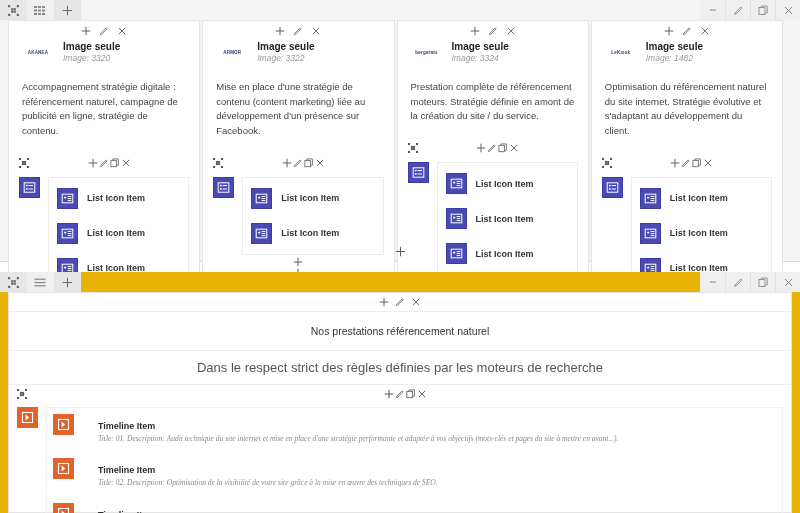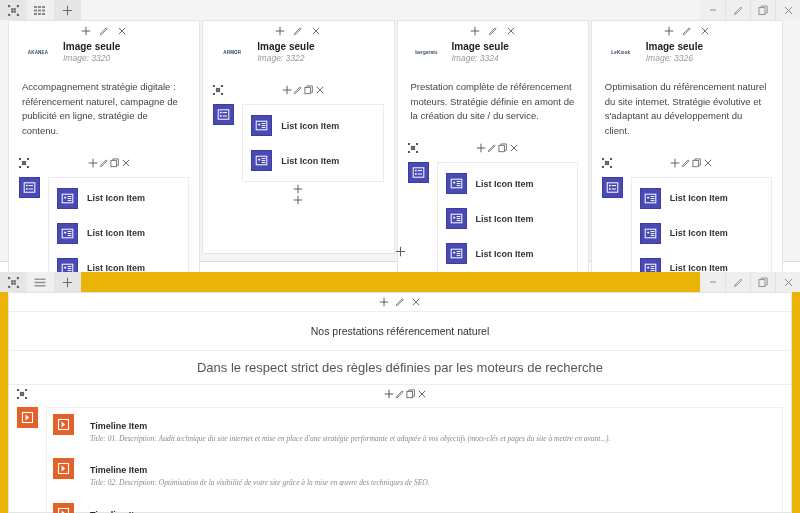--- a/index.html
+++ b/index.html
@@ -112,21 +112,21 @@
     display:flex; align-items:center; height:18px; padding:0 8px; color:#555;
   }
   .tl-tools .tl-left { flex:0 0 auto; }
   .tl-tools .tl-mid { flex:1 1 auto; display:flex; justify-content:center; gap:1px; }
   .tl-body { display:flex; gap:8px; padding:4px 8px 0 8px; }
   .tl-sq {
     width:21px; height:21px; background:#e2622a; display:flex; align-items:center;
     justify-content:center; flex:0 0 21px;
   }
   .tl-panel { flex:1 1 auto; border:1px solid #efefef; border-bottom:none; padding:4px 6px 0 6px; }
-  .tl-item { display:flex; gap:16px; padding:2px 0 12px 0; }
+  .tl-item { display:flex; gap:24px; padding:2px 0 12px 0; }
   .tl-txt { padding-top:1px; }
   .tl-title { font-size:9px; font-weight:bold; color:#2a2a2a; line-height:1.35; }
   .tl-desc { font-size:7.5px; font-style:italic; color:#8a8a8a; line-height:1.5;font-family:Liberation Serif, serif; }
 </style>
 </head>
 <body>
 
 <div class="page">
 
   <div class="section top-region">
@@ -351,20 +351,21 @@
             </div>
             <div class="card-head">
               <div class="logo-box">
                 <span class="logo-txt">ARMOR</span>
               </div>
               <div class="head-texts">
                 <div class="head-title">Image seule</div>
                 <div class="head-sub">Image: 3322</div>
               </div>
             </div>
+            <div class="card-desc">Mise en place d'une stratégie de contenu (content marketing) liée au développement d'un présence sur Facebook.</div>
             <div class="card-listwrap">
               <div class="list-tools">
                 <span class="lt-left">
                   <svg width="10" height="10" viewBox="0 0 11 11">
                     <g fill="#555">
                       <rect x="0" y="0" width="2.2" height="2.2"></rect>
                       <rect x="3.2" y="3.2" width="2.2" height="2.2"></rect>
                       <rect x="8.8" y="0" width="2.2" height="2.2"></rect>
                       <rect x="5.6" y="3.2" width="2.2" height="2.2"></rect>
                       <rect x="3.2" y="5.6" width="2.2" height="2.2"></rect>
@@ -607,21 +608,21 @@
                   <path d="M2 2l7 7M9 2l-7 7" stroke="#5e5e5e" stroke-width="1"></path>
                 </svg>
               </span>
             </div>
             <div class="card-head">
               <div class="logo-box">
                 <span class="logo-txt">LeKiosk</span>
               </div>
               <div class="head-texts">
                 <div class="head-title">Image seule</div>
-                <div class="head-sub">Image: 3326</div>
+                <div class="head-sub">Image: 1482</div>
               </div>
             </div>
             <div class="card-desc">Optimisation du référencement naturel du site internet. Stratégie évolutive et s'adaptant au développement du client.</div>
             <div class="card-listwrap">
               <div class="list-tools">
                 <span class="lt-left">
                   <svg width="10" height="10" viewBox="0 0 11 11">
                     <g fill="#555">
                       <rect x="0" y="0" width="2.2" height="2.2"></rect>
                       <rect x="3.2" y="3.2" width="2.2" height="2.2"></rect>

